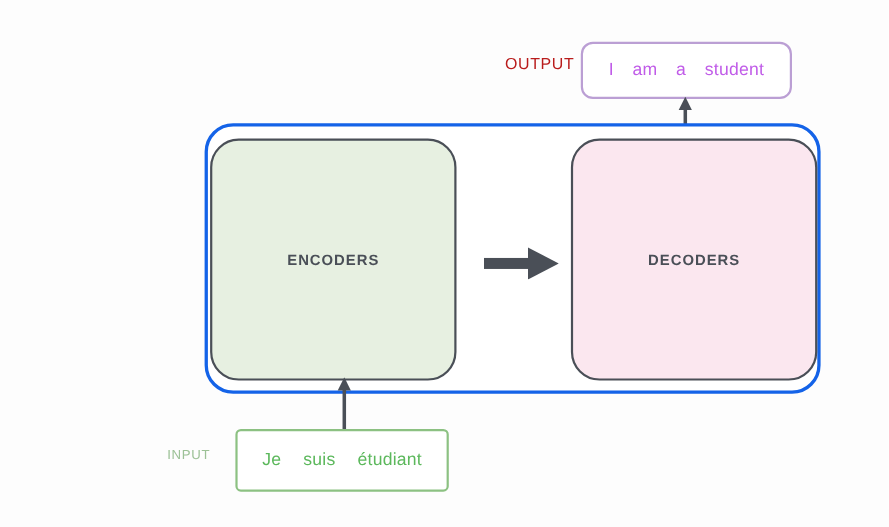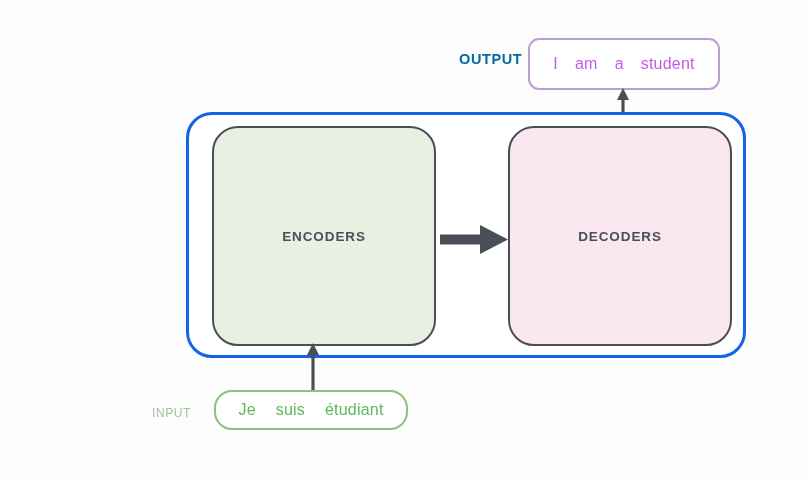--- a/index.html
+++ b/index.html
@@ -18,22 +18,22 @@
     overflow: hidden;
   }
 
   
   #output-label {
     position: absolute;
     left: 459px;
     top: 51px;
     font-size: 14.5px;
     letter-spacing: 0.6px;
-    color: #0369a1;
-    font-weight: 700;
+    color: #b91c1c;
+    font-weight: 400;
     white-space: nowrap;
   }
   #output-box {
     position: absolute;
     left: 528px;
     top: 38px;
     width: 192px;
     height: 52px;
     box-sizing: border-box;
     border: 2.2px solid #bb9fd4;
@@ -61,24 +61,24 @@
     letter-spacing: 0.6px;
     color: #9cc196;
     font-weight: 400;
     white-space: nowrap;
   }
   #input-box {
     position: absolute;
     left: 214px;
     top: 390px;
     width: 194px;
-    height: 40px;
+    height: 57px;
     box-sizing: border-box;
     border: 2.2px solid #8cc182;
-    border-radius: 18px;
+    border-radius: 5px;
     background: #ffffff;
     display: flex;
     align-items: center;
     justify-content: center;
   }
   #input-box .tokens {
     display: flex;
     align-items: baseline;
     gap: 20px;
     font-size: 16px;
@@ -110,28 +110,28 @@
     justify-content: center;
   }
   .stack-box .stack-label {
     font-size: 13.5px;
     font-weight: 600;
     letter-spacing: 0.9px;
     color: #4a4f57;
     white-space: nowrap;
   }
   #encoders-box {
-    left: 212px;
+    left: 191px;
     top: 126px;
     width: 224px;
     height: 220px;
     background: #e7f0e1;
   }
   #decoders-box {
-    left: 508px;
+    left: 519px;
     top: 126px;
     width: 224px;
     height: 220px;
     background: #fbe7ef;
   }
 
   
   #flow-arrow {
     position: absolute;
     left: 440px;

